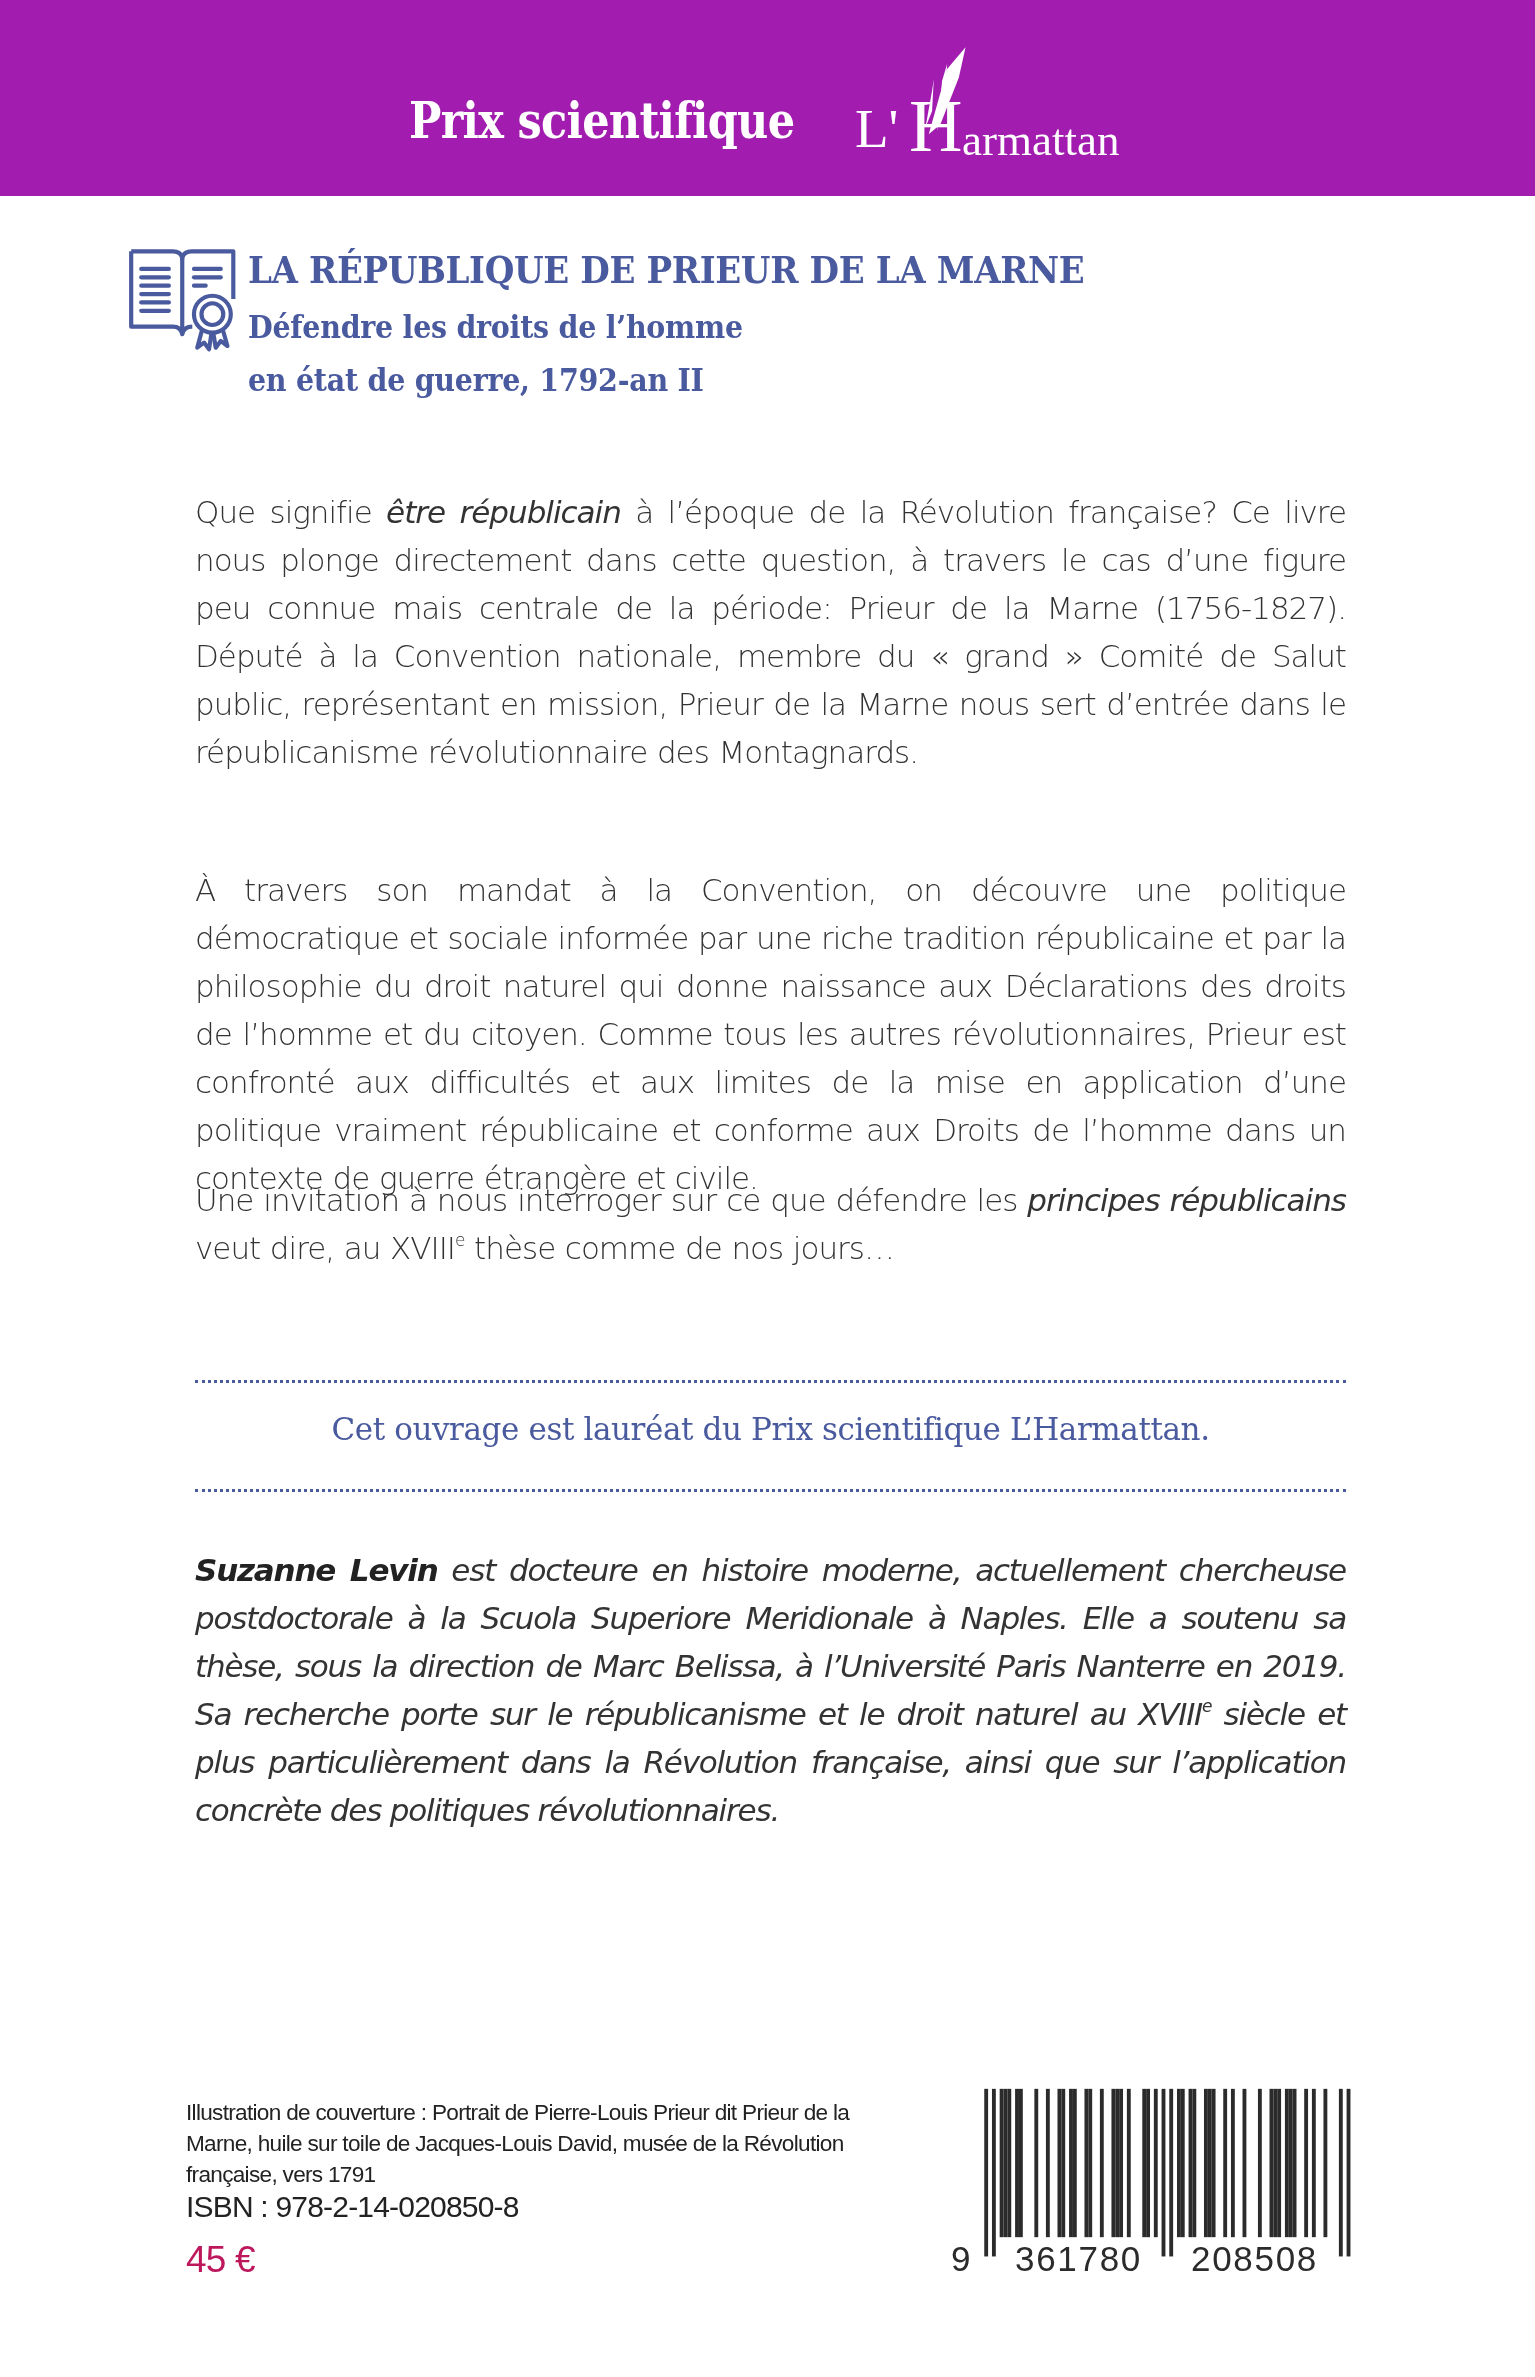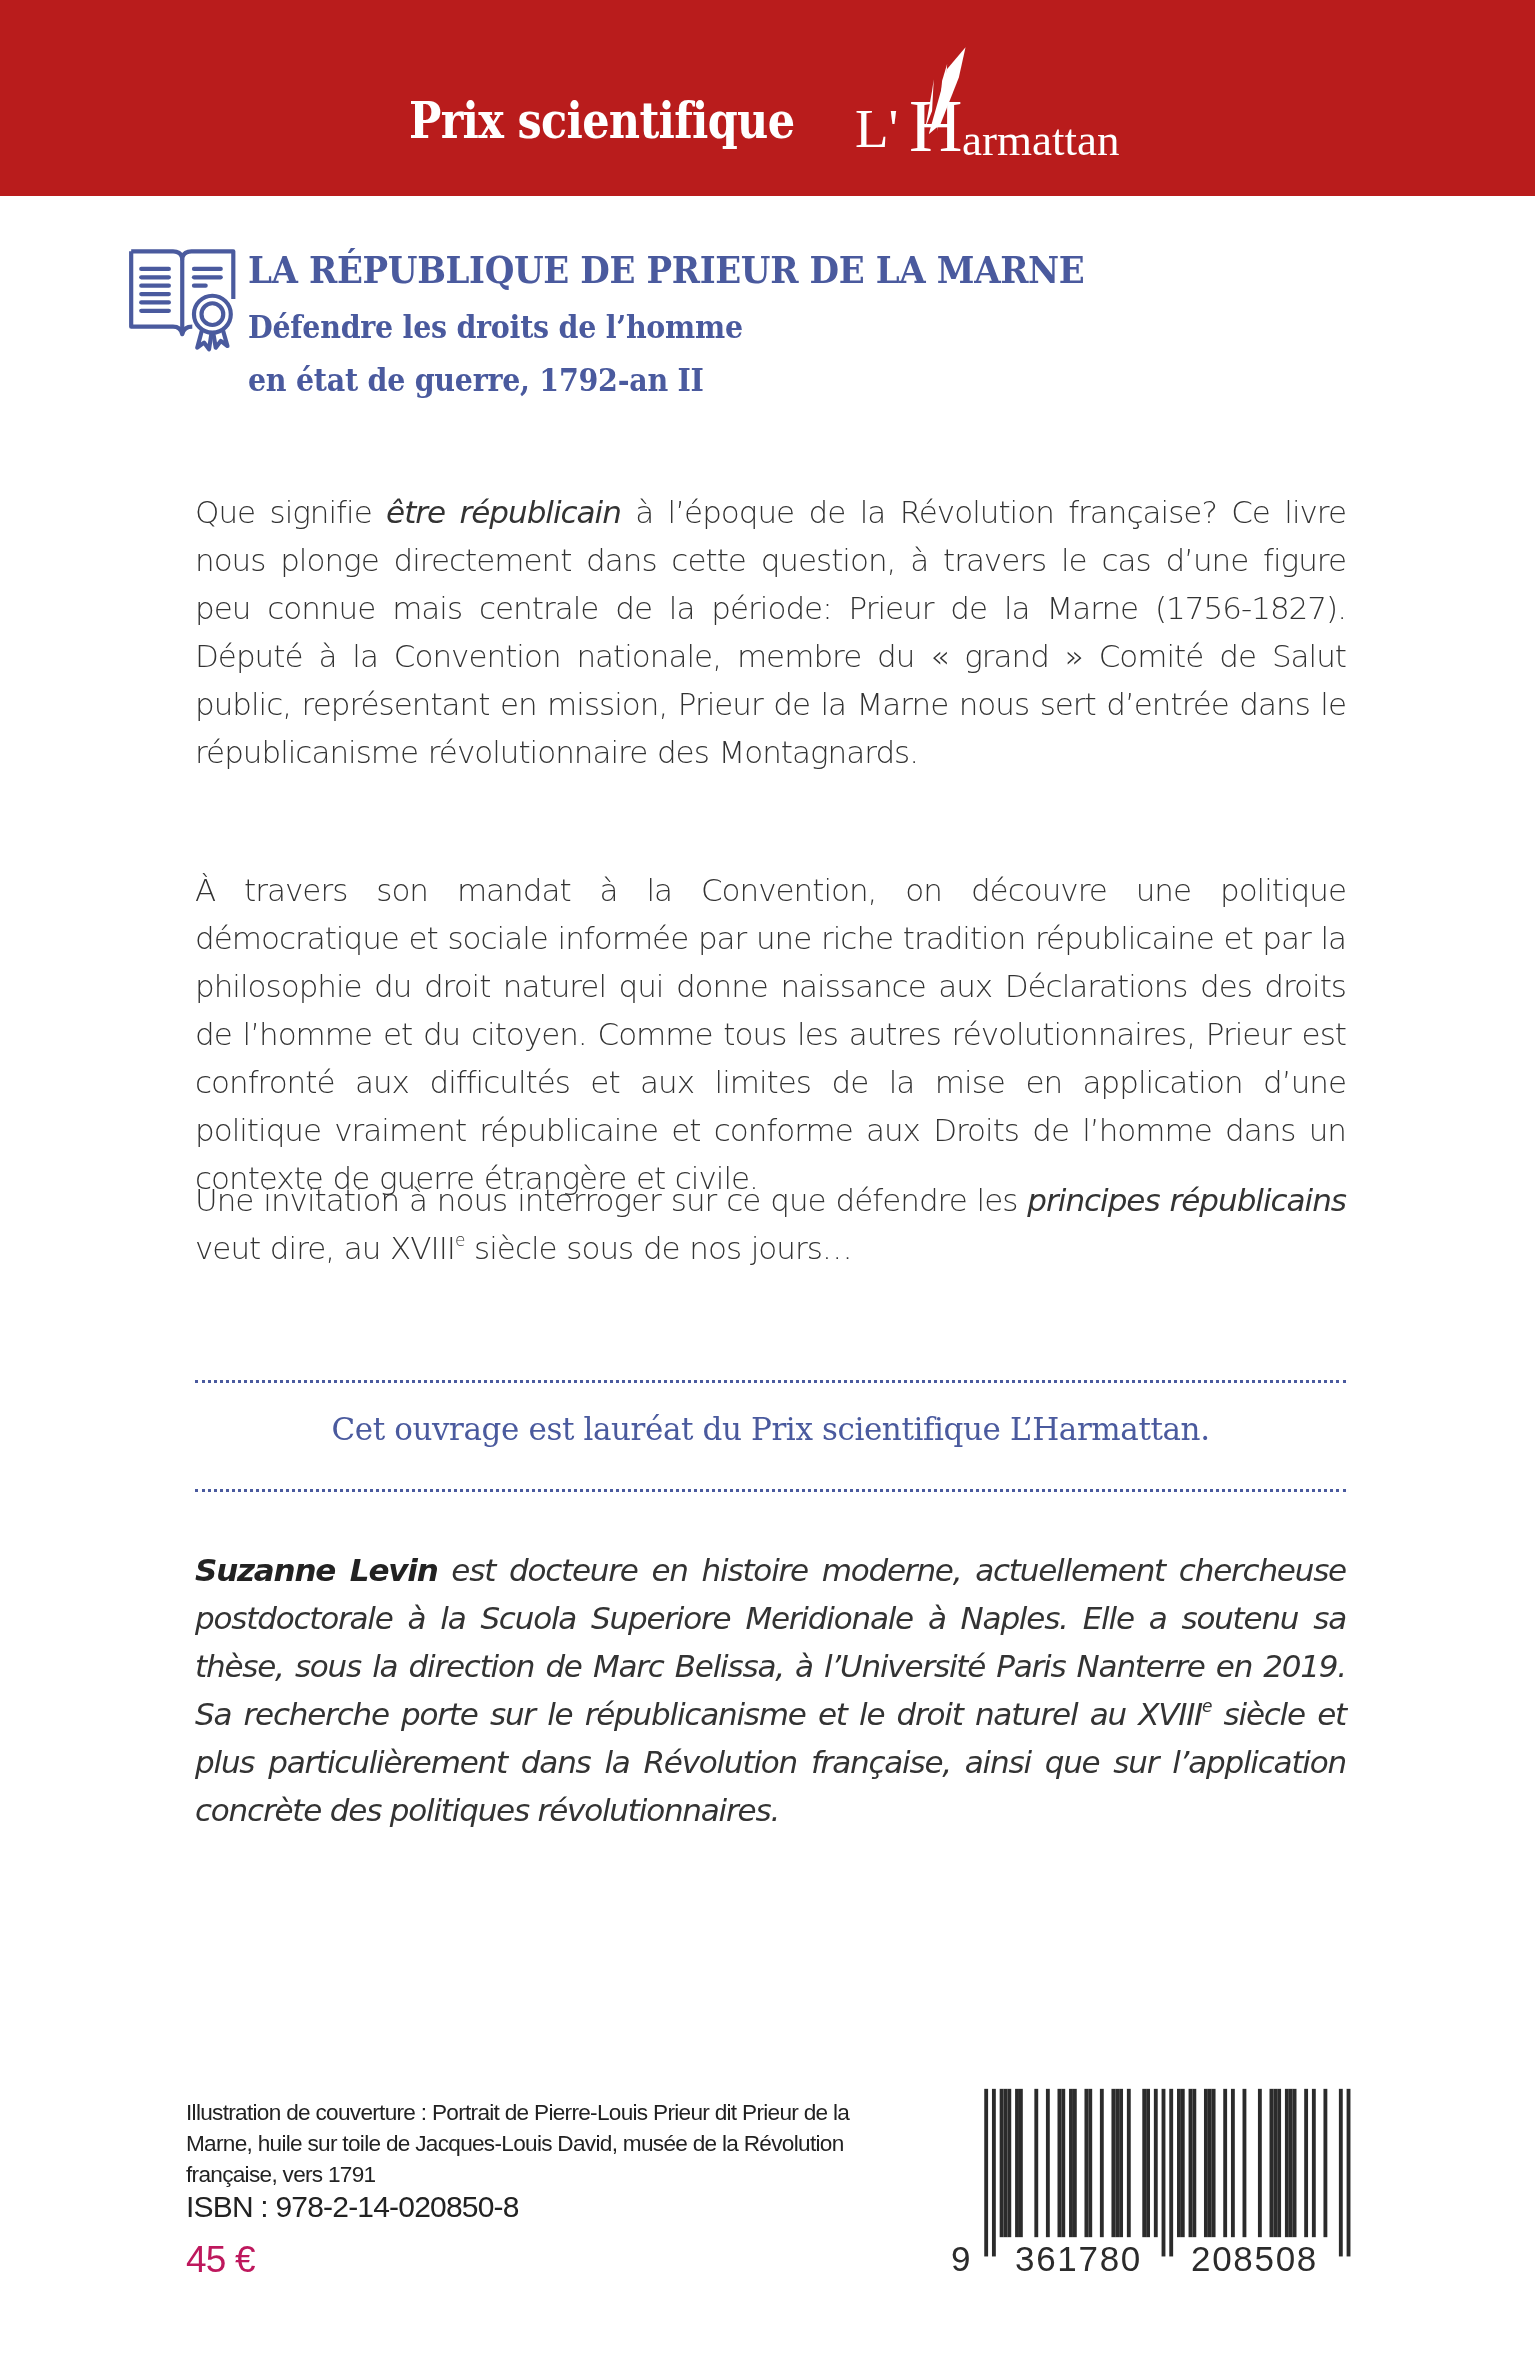--- a/index.html
+++ b/index.html
@@ -2,21 +2,21 @@
 <html style="font-size:13.4px"><head>
 <meta charset="utf-8">
 <style>
   * { margin: 0; padding: 0; box-sizing: border-box; }
   html, body { width: 1536px; height: 2377px; background: #ffffff; overflow: hidden; }
   body { position: relative; font-family: "Liberation Sans", sans-serif; color: #2b2b2b; }
 
   
   .banner {
     position: absolute; left: 0; top: 0; width: 1536px; height: 196px;
-    background: #b91c1c;
+    background: #a21caf;
   }
   .banner-title {
     position: absolute; left: 409px; top: 91px;
     font-family: "DejaVu Serif", serif; font-weight: bold;
     font-size: 50px; color: #ffffff; letter-spacing: -0.8px;
     transform: scaleX(0.86); transform-origin: left center;
     white-space: nowrap;
   }
   .brand {
     position: absolute; left: 855px; top: 84px; height: 75px; white-space: nowrap;
@@ -145,21 +145,21 @@
   </g>
 </svg>
 <div class="title-main">LA RÉPUBLIQUE DE PRIEUR DE LA MARNE</div>
 <div class="title-sub l1">Défendre les droits de l’homme</div>
 <div class="title-sub l2">en état de guerre, 1792-an II</div>
 
 <p class="para p1"><span>Que signifie </span><em>être républicain</em><span> à l’époque de la Révolution française? Ce livre nous plonge directement dans cette question, à travers le cas d’une figure peu connue mais centrale de la période: Prieur de la Marne (1756-1827). Député à la Convention nationale, membre du « grand » Comité de Salut public, représentant en mission, Prieur de la Marne nous sert d’entrée dans le républicanisme révolutionnaire des Montagnards.</span></p>
 
 <p class="para p2">À travers son mandat à la Convention, on découvre une politique démocratique et sociale informée par une riche tradition républicaine et par la philosophie du droit naturel qui donne naissance aux Déclarations des droits de l’homme et du citoyen. Comme tous les autres révolutionnaires, Prieur est confronté aux difficultés et aux limites de la mise en application d’une politique vraiment républicaine et conforme aux Droits de l’homme dans un contexte de guerre étrangère et civile.</p>
 
-<p class="para p3"><span>Une invitation à nous interroger sur ce que défendre les </span><em>principes républicains</em><span> veut dire, au XVIII</span><sup>e</sup><span> siècle sous de nos jours…</span></p>
+<p class="para p3"><span>Une invitation à nous interroger sur ce que défendre les </span><em>principes républicains</em><span> veut dire, au XVIII</span><sup>e</sup><span> thèse comme de nos jours…</span></p>
 
 <div class="divider d1"></div>
 <div class="laureate">Cet ouvrage est lauréat du Prix scientifique L’Harmattan.</div>
 <div class="divider d2"></div>
 
 <p class="bio"><span class="author">Suzanne Levin</span><span> est docteure en histoire moderne, actuellement chercheuse postdoctorale à la Scuola Superiore Meridionale à Naples. Elle a soutenu sa thèse, sous la direction de Marc Belissa, à l’Université Paris Nanterre en 2019. Sa recherche porte sur le républicanisme et le droit naturel au XVIII</span><sup>e</sup><span> siècle et plus particulièrement dans la Révolution française, ainsi que sur l’application concrète des politiques révolutionnaires.</span></p>
 
 <div class="credit">Illustration de couverture : Portrait de Pierre-Louis Prieur dit Prieur de la Marne, huile sur toile de Jacques-Louis David, musée de la Révolution française, vers 1791</div>
 <div class="isbn">ISBN : 978-2-14-020850-8</div>
 <div class="price">45 €</div>

